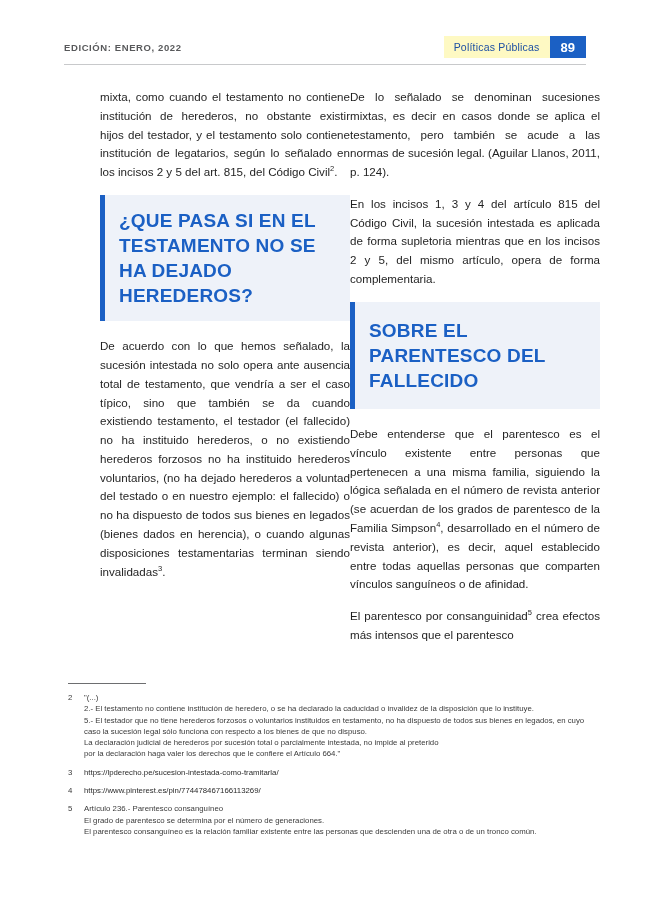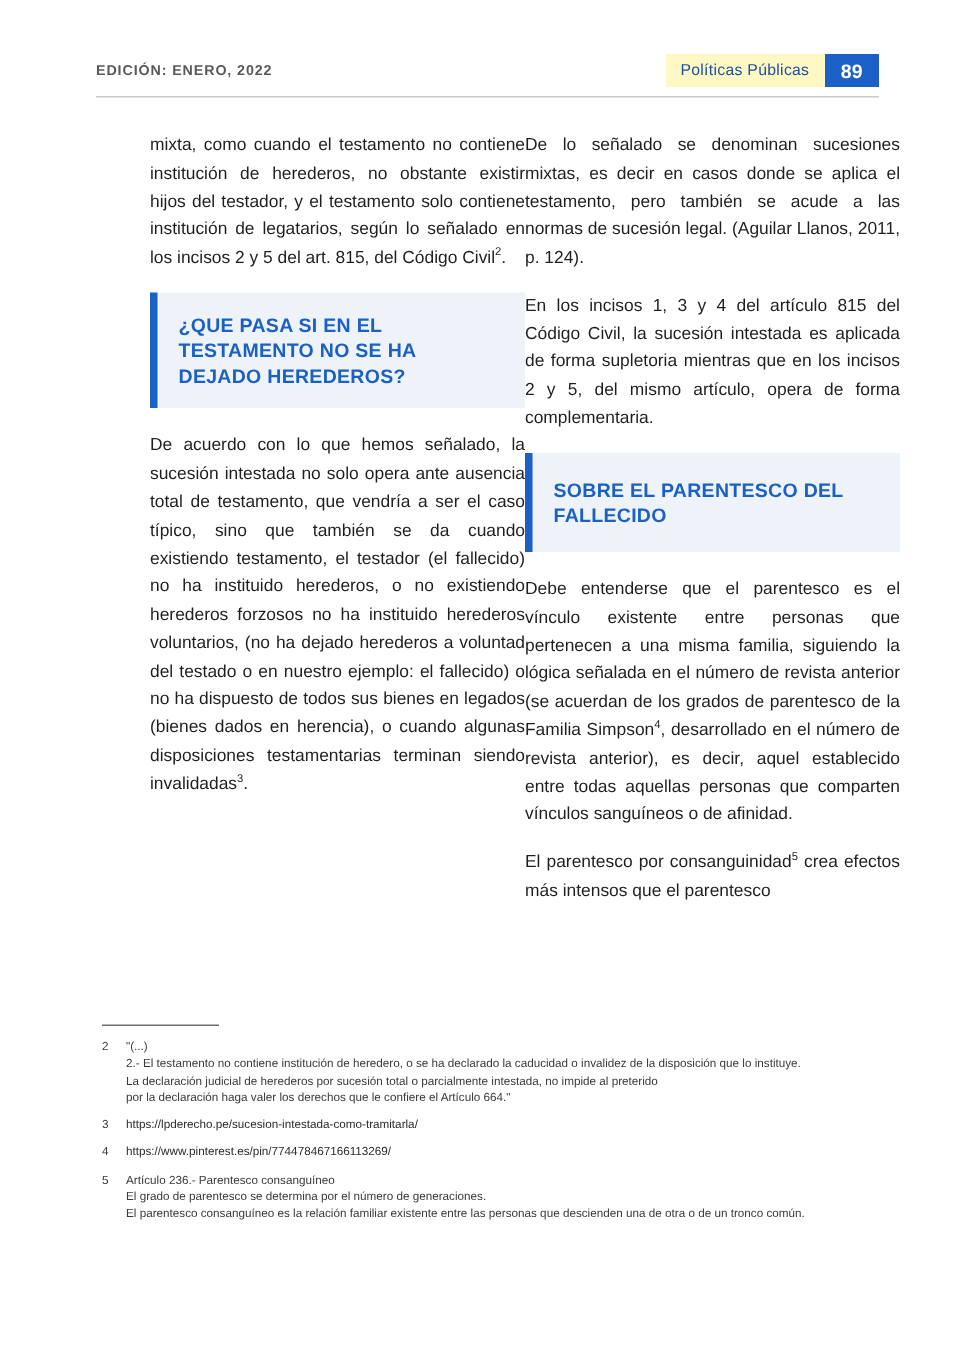--- a/index.html
+++ b/index.html
@@ -94,21 +94,21 @@
   
   .heading-box {
     background: #eef2f9;
     border-left: 5px solid #1b60c4;
     padding: 13px 14px 13px 14px;
     margin: 6px 0 16px 0;
   }
   .heading-box h2 {
     margin: 0;
     color: #1b60c4;
-    font-size: 13px;
+    font-size: 19px;
     font-weight: bold;
     line-height: 1.32;
     letter-spacing: 0.2px;
     text-align: left;
   }
   .heading-box.compact { padding: 16px 14px; }
 
   sup { font-size: 7.5px; vertical-align: super; line-height: 0; }
 
   
@@ -176,20 +176,21 @@
 </div>
 
 <div class="footnotes">
   <div class="footnote-rule"></div>
 
   <div class="fn">
     <div class="fn-num">2</div>
     <div class="fn-body">
       <div>"(...)</div>
       <div>2.- El testamento no contiene institución de heredero, o se ha declarado la caducidad o invalidez de la disposición que lo instituye.</div>
+      <div>5.- El testador que no tiene herederos forzosos o voluntarios instituidos en testamento, no ha dispuesto de todos sus bienes en legados, en cuyo caso la sucesión legal sólo funciona con respecto a los bienes de que no dispuso.</div>
       <div>La declaración judicial de herederos por sucesión total o parcialmente intestada, no impide al preterido</div>
       <div>por la declaración haga valer los derechos que le confiere el Artículo 664."</div>
     </div>
   </div>
 
   <div class="fn">
     <div class="fn-num">3</div>
     <div class="fn-body">
       <div class="fn-link">https://lpderecho.pe/sucesion-intestada-como-tramitarla/</div>
     </div>

